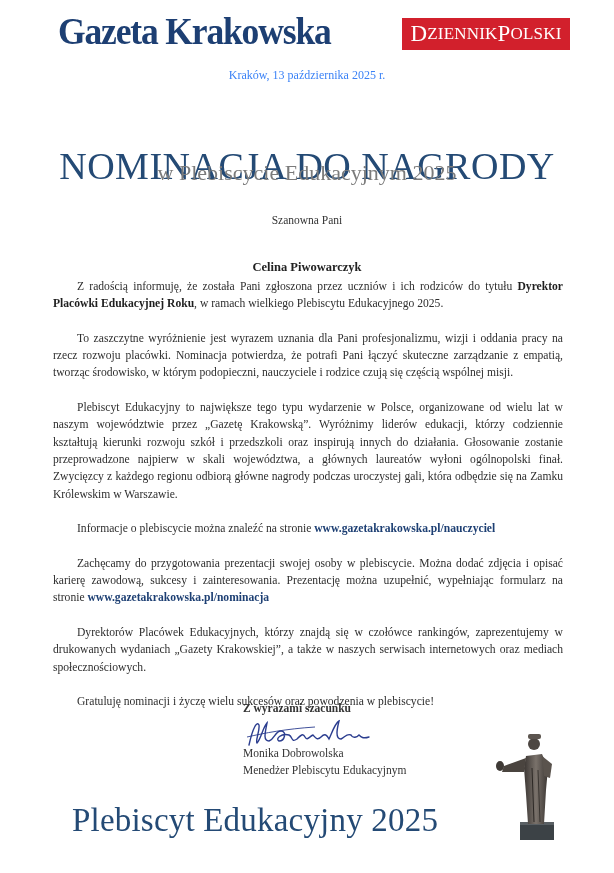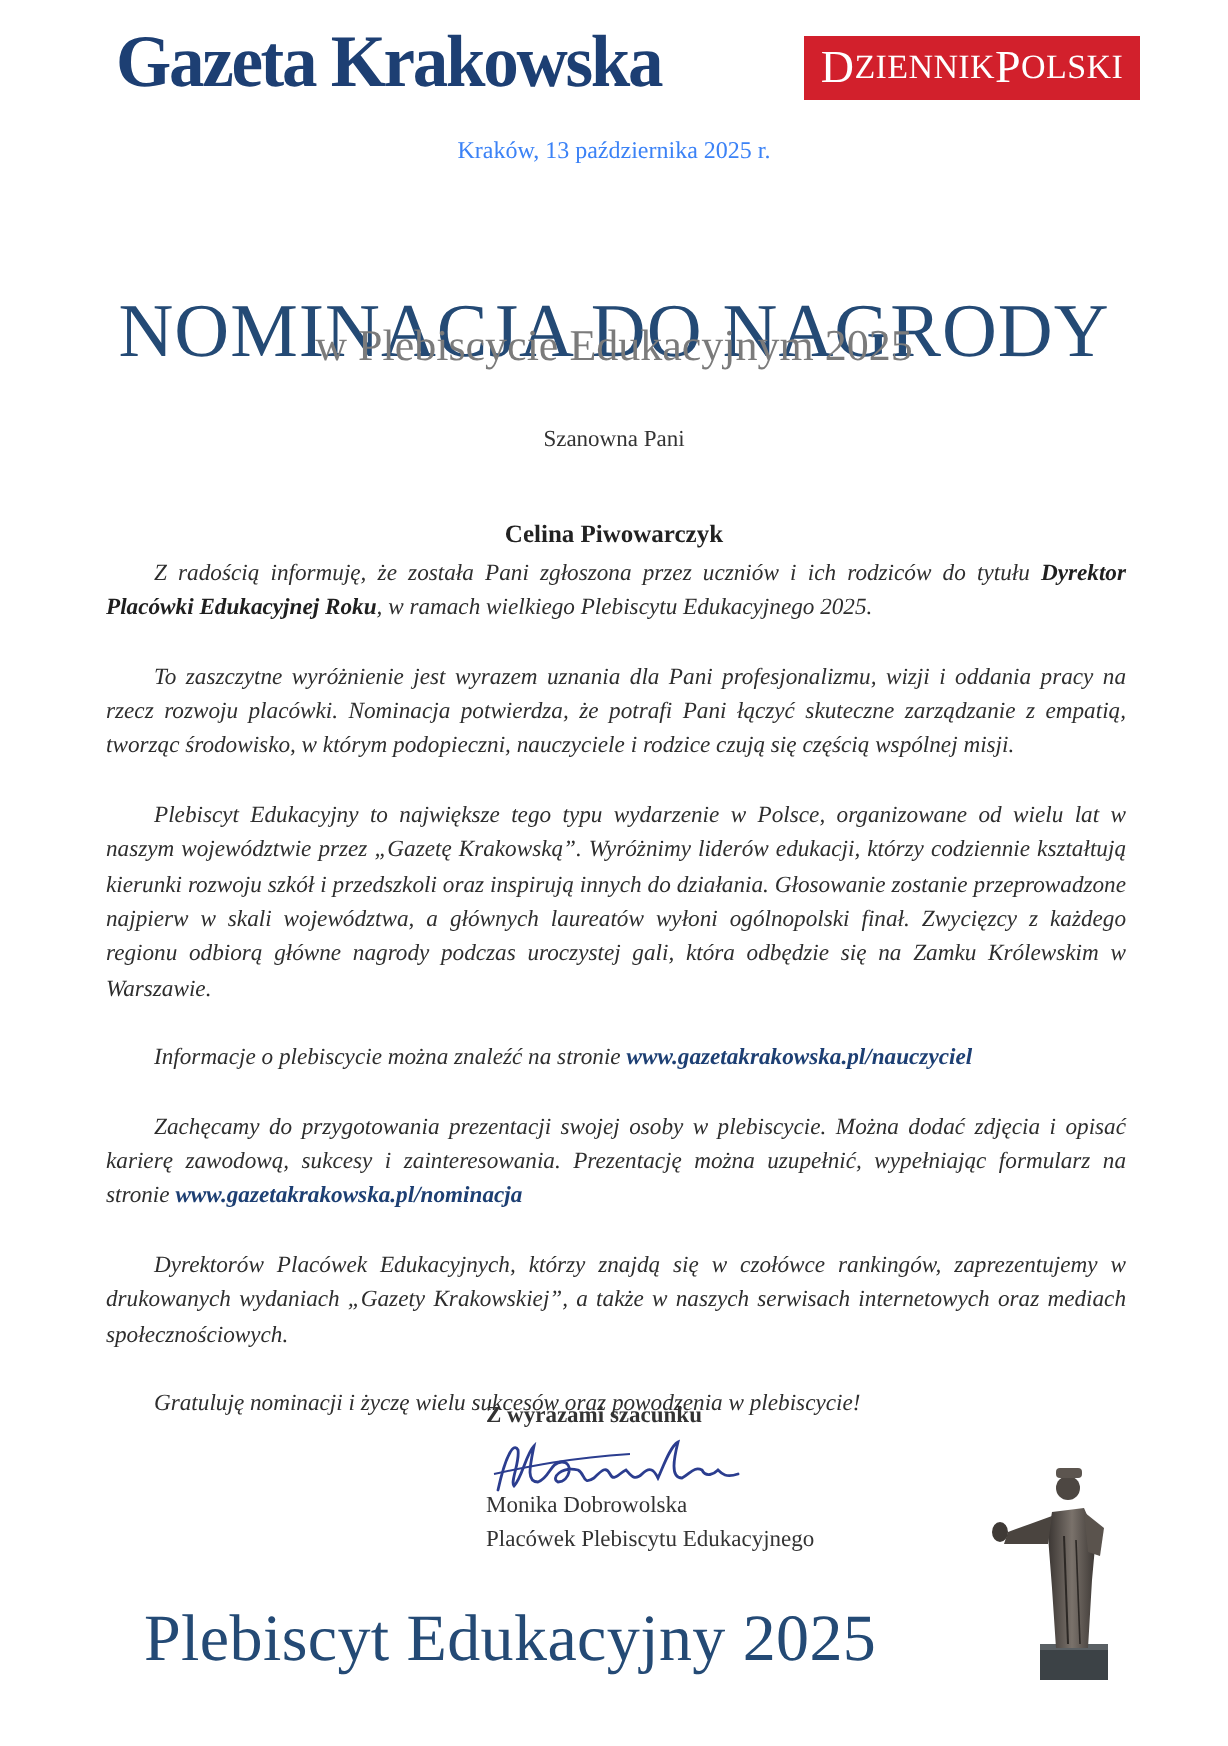--- a/index.html
+++ b/index.html
@@ -30,21 +30,21 @@
     .subtitle {
       position: absolute; top: 160px; width: 100%; text-align: center;
       font-size: 22px; color: #7b7b7b;
     }
 
     .salutation { position: absolute; top: 214px; width: 100%; text-align: center; font-size: 11.5px; color: #333; }
     .recipient { position: absolute; top: 232px; width: 100%; text-align: center; font-size: 12.5px; font-weight: bold; color: #222; margin-top: 28px; }
 
     .body-text {
       position: absolute; top: 278px; left: 53px; width: 510px;
-      font-size: 11.6px; line-height: 17.3px; text-align: justify; color: #2e2e2e; font-style: italic;
+      font-size: 11.6px; line-height: 17.3px; text-align: justify; color: #2e2e2e;
     }
     .body-text p { text-indent: 24px; margin-bottom: 17.3px; }
     .body-text b { color: #1f1f1f; }
     .body-text .link { font-weight: bold; color: #1d3f73; }
 
     .signature-block { position: absolute; top: 700px; left: 243px; font-size: 11.5px; color: #333; line-height: 17px; }
     .signature-block .closing { display: block; font-weight: bold; }
     .signature-svg { display: block; width: 130px; height: 32px; margin: 0 0 -4px 2px; }
 
     .footer-title {
@@ -85,21 +85,21 @@
   <p>Gratuluję nominacji i życzę wielu sukcesów oraz powodzenia w plebiscycie!</p>
 </div>
 
 <div class="signature-block">
   <span class="closing">Z wyrazami szacunku</span>
   <svg class="signature-svg" viewBox="0 0 130 32">
     <path d="M4 28 C8 10, 12 4, 14 8 C15 14, 10 24, 12 26 C16 22, 18 10, 22 6 C20 16, 18 24, 24 24 C30 22, 30 14, 36 14 C42 14, 40 24, 34 24 C30 22, 36 16, 44 18 C48 20, 46 26, 52 22 C56 18, 58 16, 60 20 C62 24, 64 20, 68 18 C70 20, 72 24, 76 20 C80 16, 82 18, 84 22 C86 18, 90 6, 94 4 C92 12, 90 22, 96 22 C100 20, 102 16, 106 18 C108 22, 112 20, 114 18 C116 20, 118 22, 124 20" fill="none" stroke="#2b3d8f" stroke-width="1.4" stroke-linecap="round"></path>
     <path d="M2 20 C20 16, 40 12, 70 10" fill="none" stroke="#2b3d8f" stroke-width="0.9"></path>
   </svg>
   <div>Monika Dobrowolska</div>
-  <div>Placówek Plebiscytu Edukacyjnego</div>
+  <div>Menedżer Plebiscytu Edukacyjnym</div>
 </div>
 
 <div class="footer-title">Plebiscyt Edukacyjny 2025</div>
 
 <svg class="statue" viewBox="0 0 70 114">
   <defs>
     <linearGradient id="bronze" x1="0" x2="1">
       <stop offset="0" stop-color="#3b3633"></stop>
       <stop offset="0.5" stop-color="#7a726b"></stop>
       <stop offset="1" stop-color="#3b3633"></stop>

